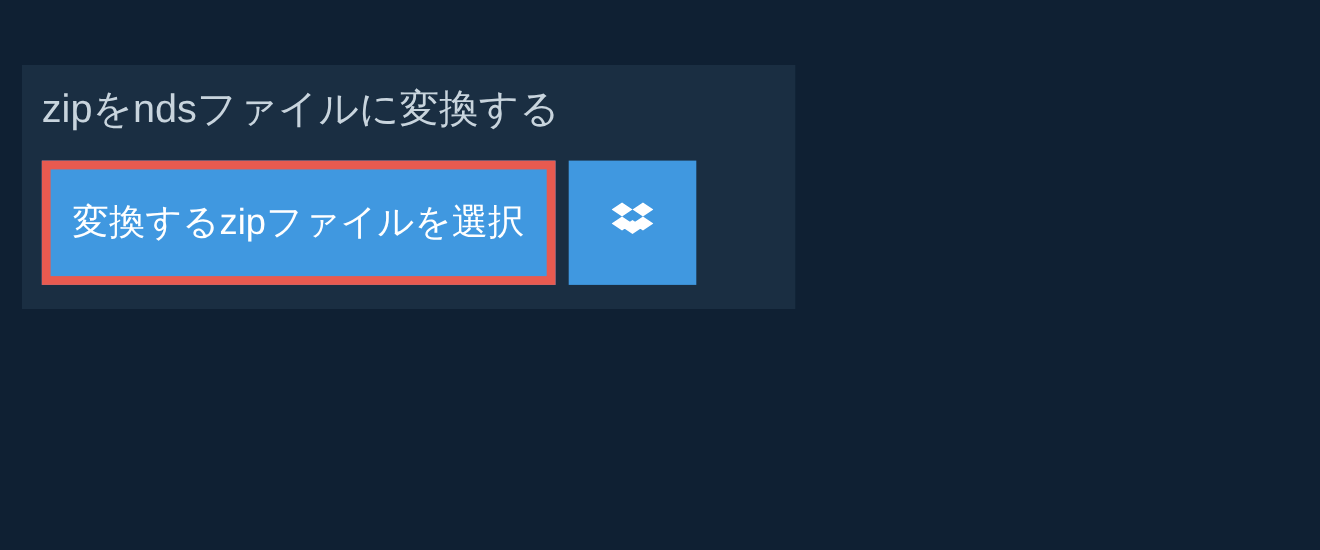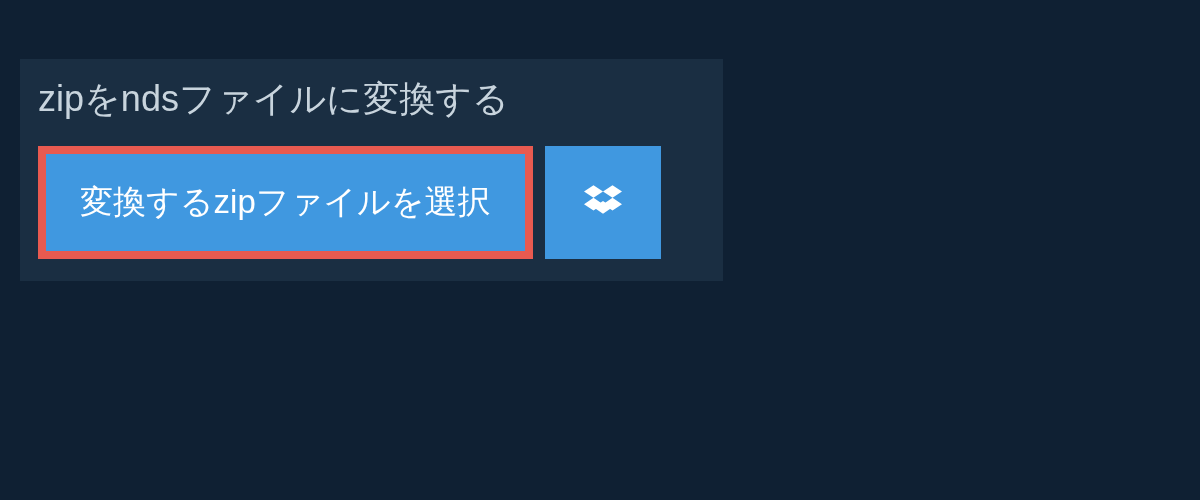--- a/index.html
+++ b/index.html
@@ -29,21 +29,21 @@
       letter-spacing: 0;
     }
     .button-row {
       display: flex;
       padding: 0 18px 22px 18px;
       gap: 12px;
     }
     .select-file-button {
       background-color: #4098e0;
       border: 8px solid #e85a50;
-      padding: 26px 34px;
+      padding: 26px 20px;
       color: #ffffff;
       font-size: 33px;
       font-weight: normal;
       cursor: pointer;
       display: inline-flex;
       align-items: center;
       justify-content: center;
       letter-spacing: 0;
     }
     .dropbox-button {

